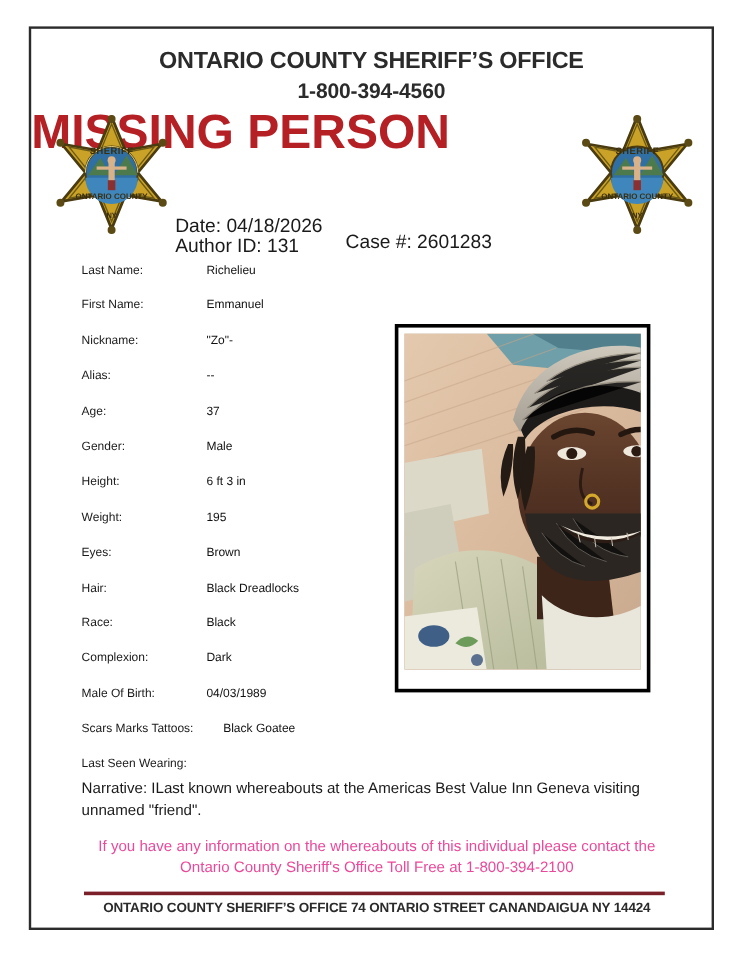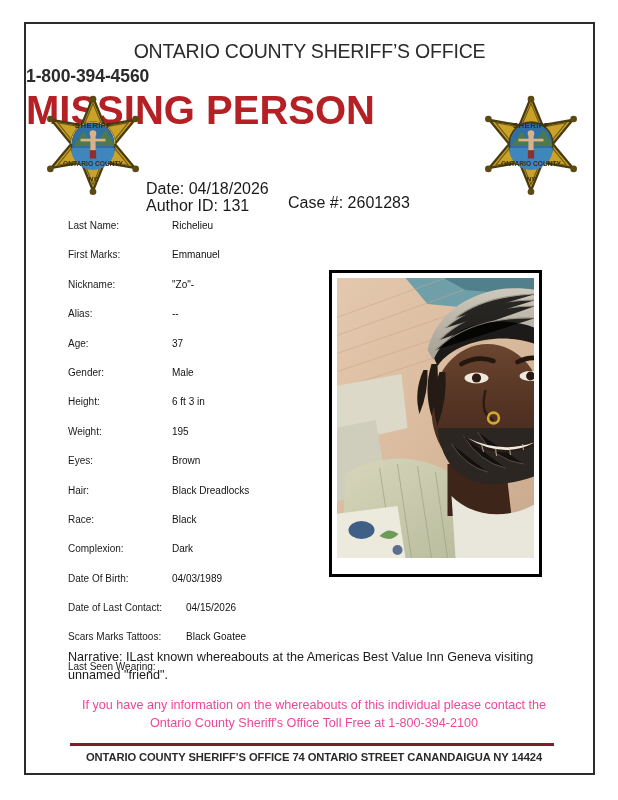--- a/index.html
+++ b/index.html
@@ -30,27 +30,28 @@
   
   .header-block {
     position: relative;
     padding-top: 10px;
     height: 148px;
     box-sizing: border-box;
   }
   .agency-title {
     text-align: center;
     font-size: 19.5px;
-    font-weight: normal;
+    font-weight: bold;
     letter-spacing: -0.2px;
     color: #2b2b2b;
     line-height: 1.15;
     margin-top: 6px;
   }
   .agency-phone {
+    text-align: center;
     font-size: 17.5px;
     font-weight: bold;
     color: #2b2b2b;
     margin-top: 4px;
     letter-spacing: -0.1px;
   }
   .missing-title {
     text-align: left;
     font-size: 40px;
     font-weight: bold;
@@ -242,21 +243,21 @@
     <span class="m-case">Case #: 2601283</span>
     <span class="m-author">Author ID:  131</span>
   </div>
 
   <div class="fields" id="fields-container">
       <div class="field-row">
         <span class="field-label">Last Name:</span>
         <span class="field-value">Richelieu</span>
       </div>
       <div class="field-row">
-        <span class="field-label">First Marks:</span>
+        <span class="field-label">First Name:</span>
         <span class="field-value">Emmanuel</span>
       </div>
       <div class="field-row">
         <span class="field-label">Nickname:</span>
         <span class="field-value">"Zo"-</span>
       </div>
       <div class="field-row">
         <span class="field-label">Alias:</span>
         <span class="field-value">--</span>
       </div>
@@ -286,26 +287,22 @@
       </div>
       <div class="field-row">
         <span class="field-label">Race:</span>
         <span class="field-value">Black</span>
       </div>
       <div class="field-row">
         <span class="field-label">Complexion:</span>
         <span class="field-value">Dark</span>
       </div>
       <div class="field-row">
-        <span class="field-label">Date Of Birth:</span>
+        <span class="field-label">Male Of Birth:</span>
         <span class="field-value">04/03/1989</span>
-      </div>
-      <div class="field-row wide">
-        <span class="field-label">Date of Last Contact:</span>
-        <span class="field-value">04/15/2026</span>
       </div>
       <div class="field-row wide">
         <span class="field-label">Scars Marks Tattoos:</span>
         <span class="field-value">Black Goatee</span>
       </div>
       <div class="field-row wide">
         <span class="field-label">Last Seen Wearing:</span>
         <span class="field-value"></span>
       </div>
     </div>

